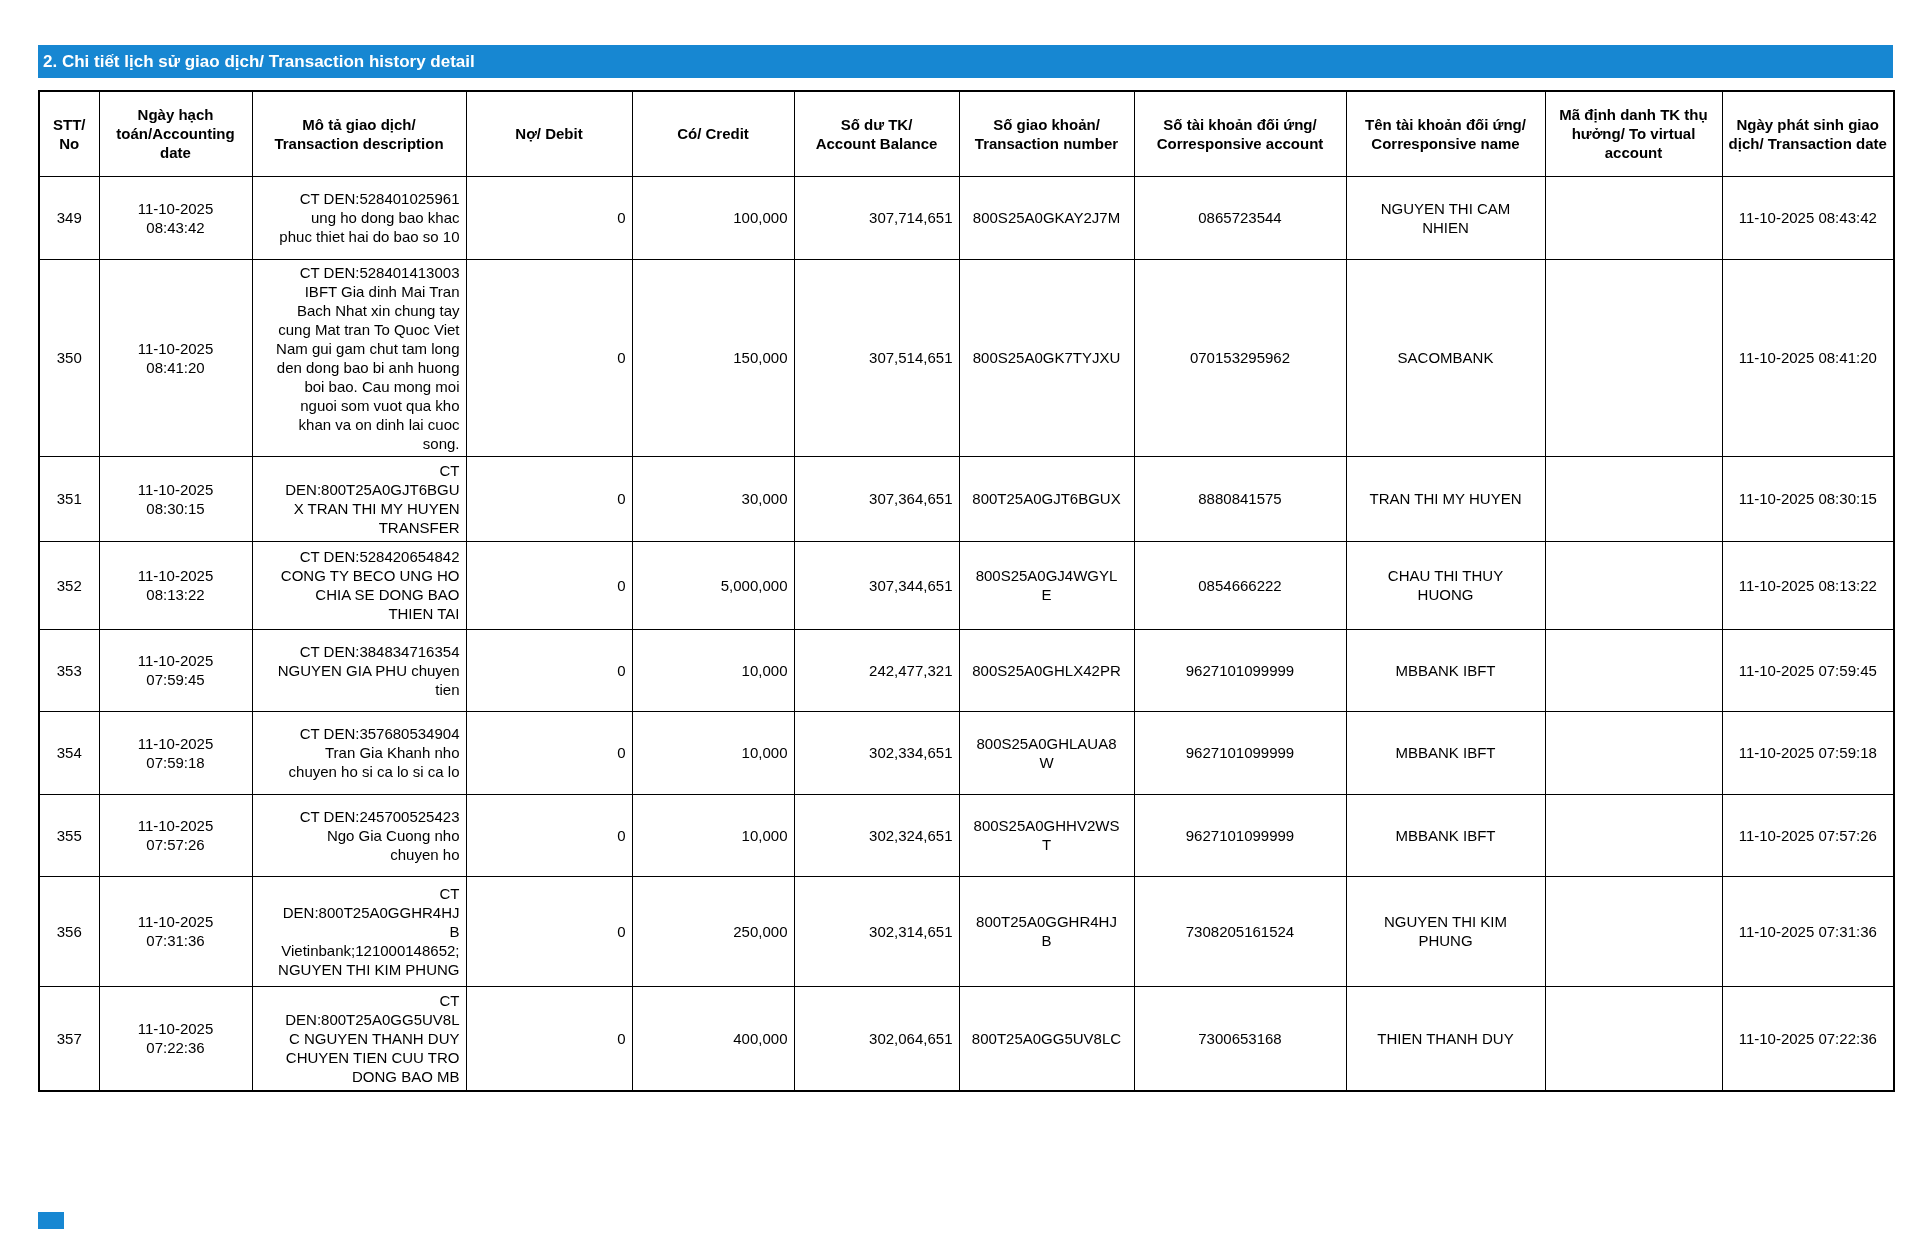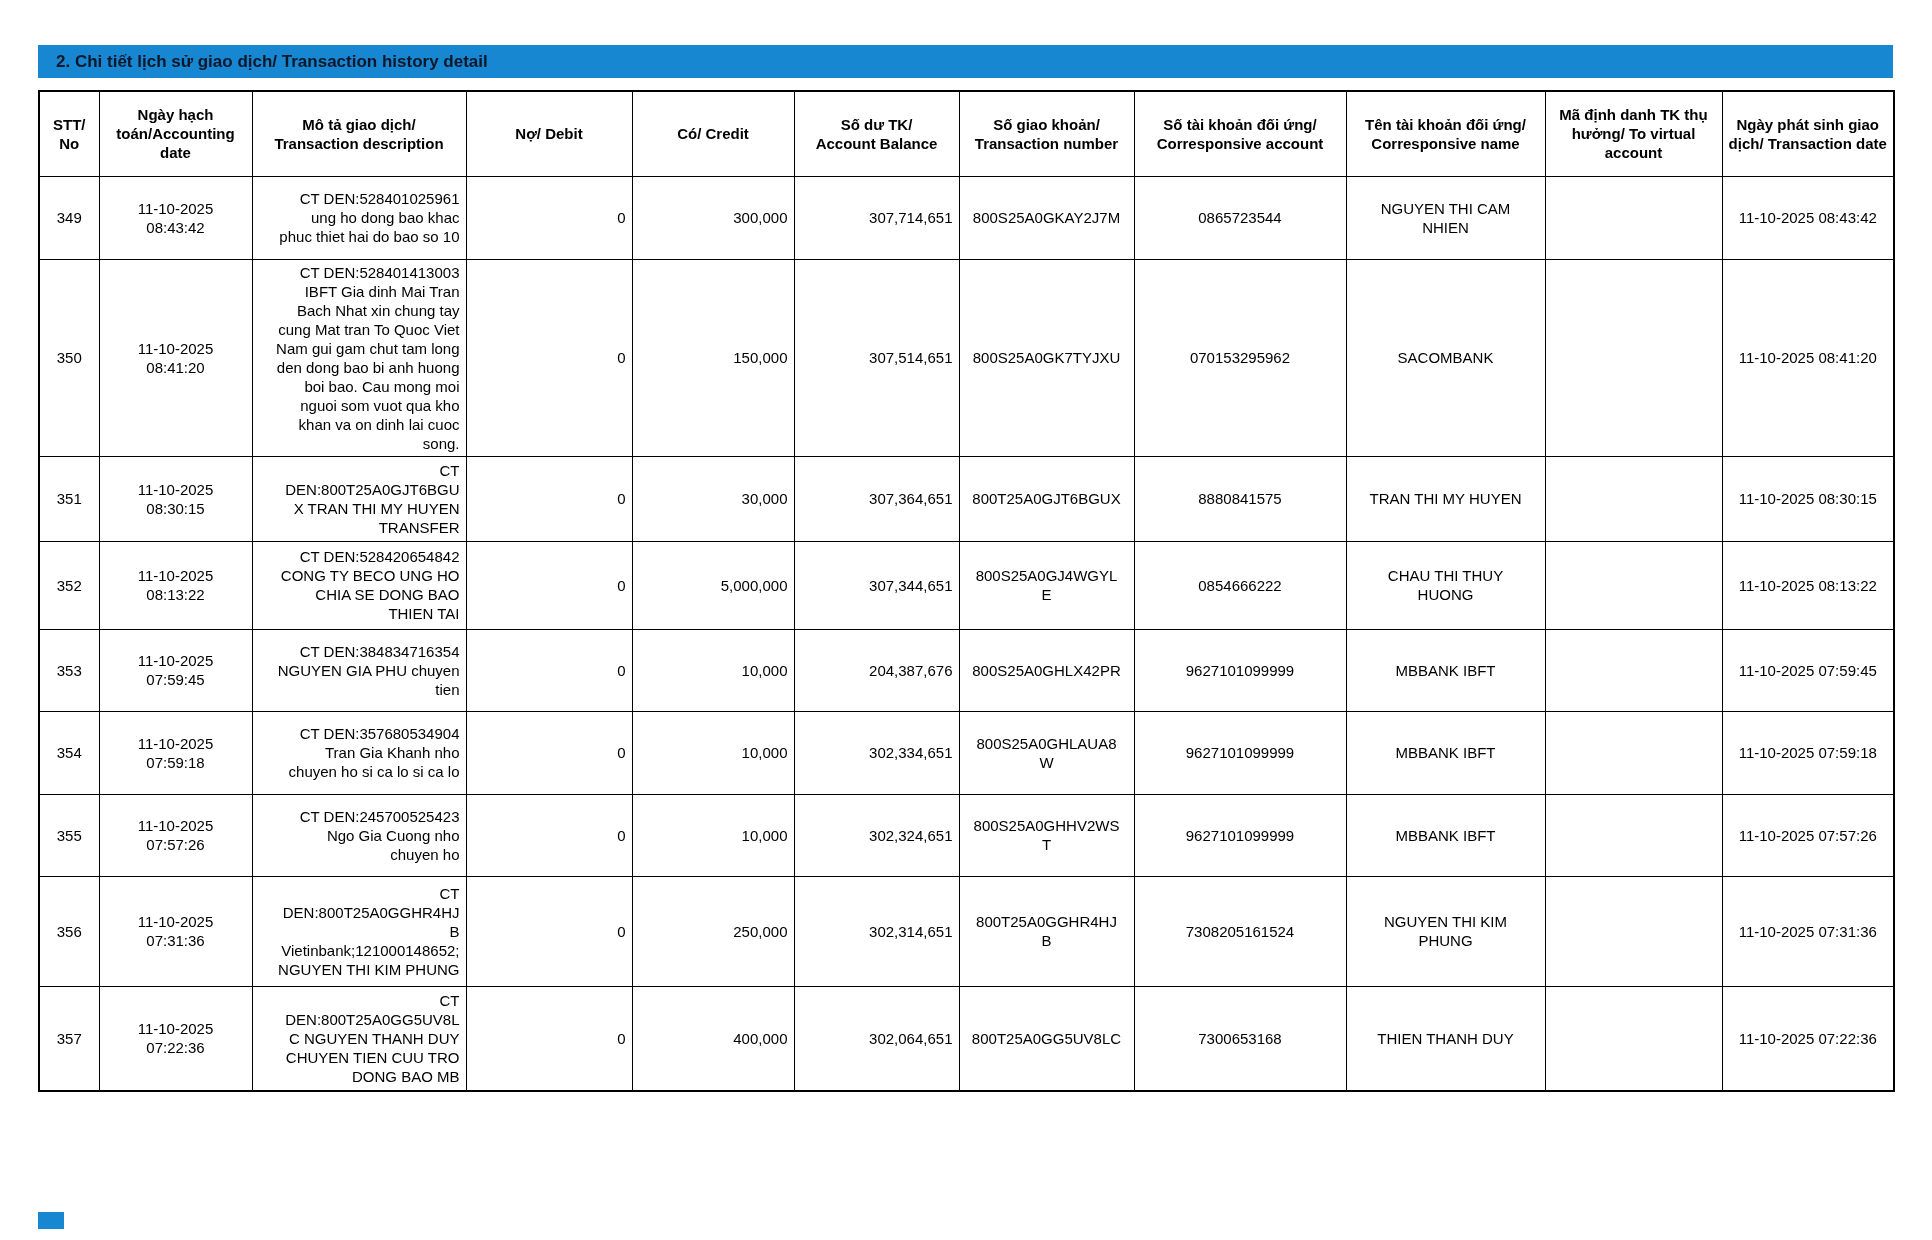--- a/index.html
+++ b/index.html
@@ -11,25 +11,25 @@
     height: 1240px;
     background: #ffffff;
     font-family: "Liberation Sans", "DejaVu Sans", sans-serif;
     color: var(--ink);
   }
   .section-header {
     position: absolute;
     left: 38px; top: 45px;
     width: 1855px; height: 33px;
     background: var(--accent);
-    color: #0f172a;
+    color: #ffffff;
     font-size: 17px;
     font-weight: bold;
     line-height: 33px;
-    padding-left: 18px;
+    padding-left: 5px;
     white-space: nowrap;
   }
   .txn-table {
     position: absolute;
     left: 38px; top: 90px;
     width: 1855px;
     border-collapse: collapse;
     table-layout: fixed;
     border-radius: 23px;
   }
@@ -117,21 +117,21 @@
     </thead>
     <tbody>
         <tr>
       <td class="c-center">349</td>
       <td class="c-center">11-10-2025
 08:43:42</td>
       <td class="c-desc">CT DEN:528401025961
 ung ho dong bao khac
 phuc thiet hai do bao so 10</td>
       <td class="c-num">0</td>
-      <td class="c-num">300,000</td>
+      <td class="c-num">100,000</td>
       <td class="c-num">307,714,651</td>
       <td class="c-center">800S25A0GKAY2J7M</td>
       <td class="c-center">0865723544</td>
       <td class="c-center">NGUYEN THI CAM
 NHIEN</td>
       <td class="c-center"></td>
       <td class="c-center">11-10-2025 08:43:42</td>
     </tr>
         <tr>
       <td class="c-center">350</td>
@@ -194,21 +194,21 @@
     </tr>
         <tr>
       <td class="c-center">353</td>
       <td class="c-center">11-10-2025
 07:59:45</td>
       <td class="c-desc">CT DEN:384834716354
 NGUYEN GIA PHU chuyen
 tien</td>
       <td class="c-num">0</td>
       <td class="c-num">10,000</td>
-      <td class="c-num">204,387,676</td>
+      <td class="c-num">242,477,321</td>
       <td class="c-center">800S25A0GHLX42PR</td>
       <td class="c-center">9627101099999</td>
       <td class="c-center">MBBANK IBFT</td>
       <td class="c-center"></td>
       <td class="c-center">11-10-2025 07:59:45</td>
     </tr>
         <tr>
       <td class="c-center">354</td>
       <td class="c-center">11-10-2025
 07:59:18</td>

